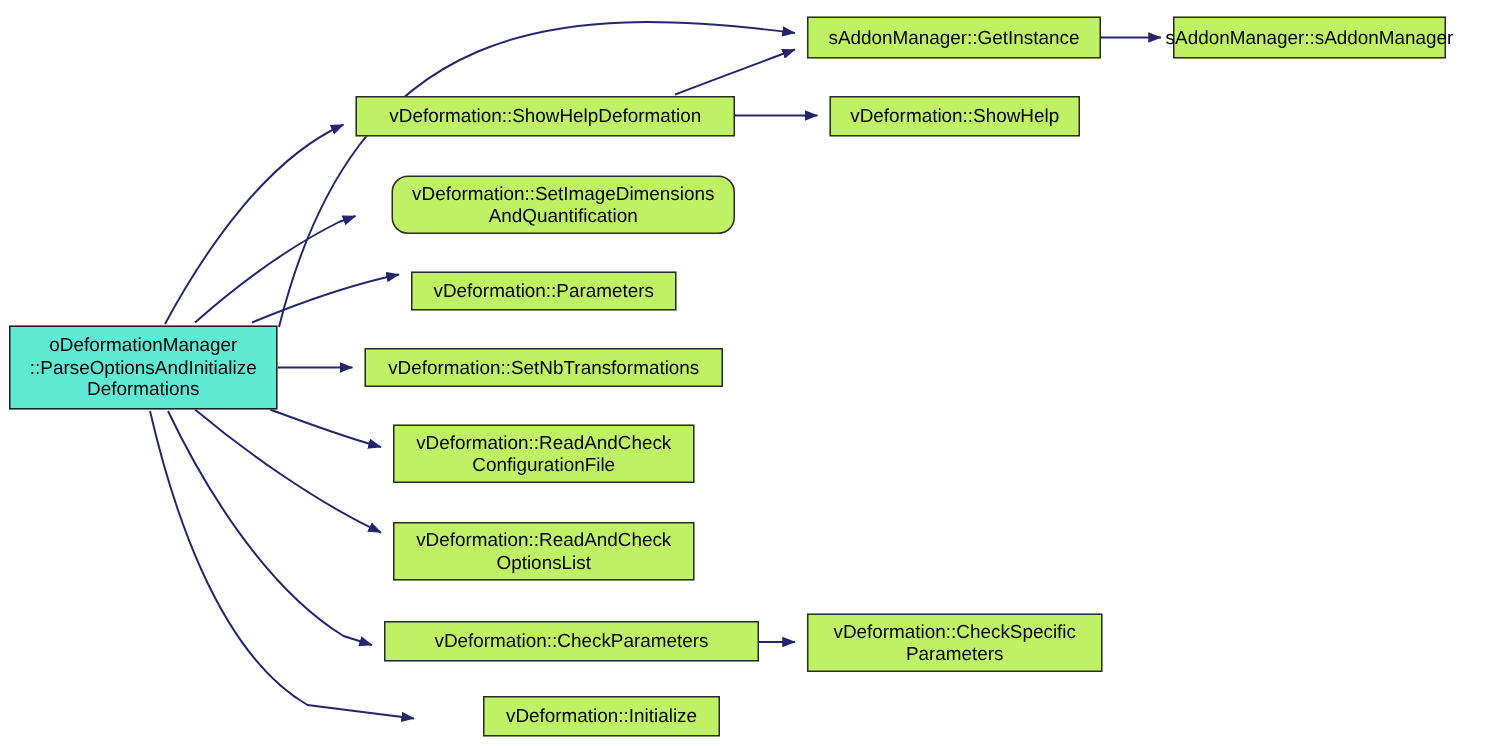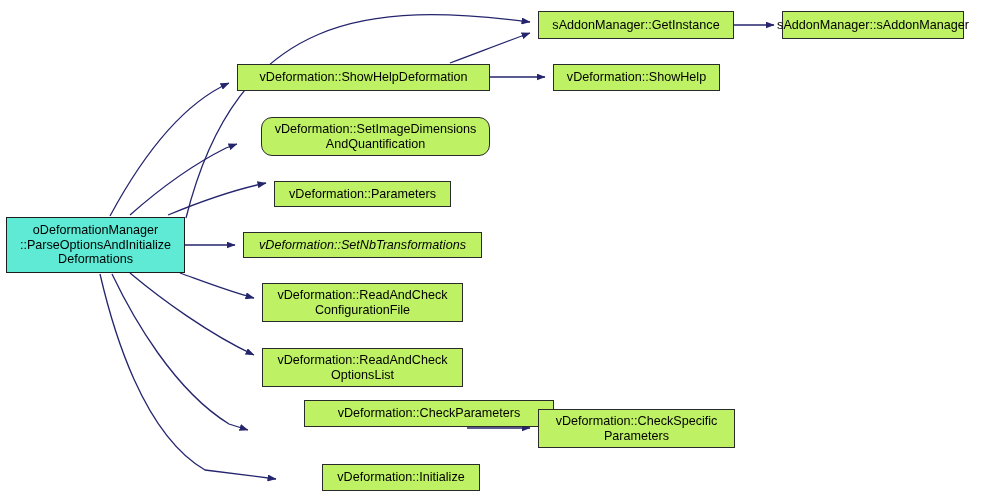--- a/index.html
+++ b/index.html
@@ -79,24 +79,24 @@
       <div class="node root" style="left: 6px; top: 217px; width: 179px; height: 56px;"><span class="node-label">oDeformationManager
 ::ParseOptionsAndInitialize
 Deformations</span></div>
       <div class="node" style="left: 538px; top: 11px; width: 196px; height: 28px;"><span class="node-label">sAddonManager::GetInstance</span></div>
       <div class="node" style="left: 782px; top: 11px; width: 182px; height: 28px; text-align: right;"><span class="node-label">sAddonManager::sAddonManager</span></div>
       <div class="node" style="left: 237px; top: 64px; width: 253px; height: 27px;"><span class="node-label">vDeformation::ShowHelpDeformation</span></div>
       <div class="node" style="left: 553px; top: 64px; width: 167px; height: 27px;"><span class="node-label">vDeformation::ShowHelp</span></div>
       <div class="node" style="left: 261px; top: 117px; width: 229px; height: 39px; border-radius: 11px;"><span class="node-label">vDeformation::SetImageDimensions
 AndQuantification</span></div>
       <div class="node" style="left: 274px; top: 181px; width: 177px; height: 26px;"><span class="node-label">vDeformation::Parameters</span></div>
-      <div class="node" style="left: 243px; top: 232px; width: 239px; height: 26px; font-style: italic;"><span class="node-label">vDeformation::SetNbTransformations</span></div>
+      <div class="node" style="left: 243px; top: 232px; width: 239px; height: 26px;"><span class="node-label">vDeformation::SetNbTransformations</span></div>
       <div class="node" style="left: 262px; top: 283px; width: 201px; height: 39px;"><span class="node-label">vDeformation::ReadAndCheck
 ConfigurationFile</span></div>
       <div class="node" style="left: 262px; top: 348px; width: 201px; height: 39px;"><span class="node-label">vDeformation::ReadAndCheck
 OptionsList</span></div>
-      <div class="node" style="left: 256px; top: 400px; width: 250px; height: 27px; margin-left: 48px;"><span class="node-label">vDeformation::CheckParameters</span></div>
+      <div class="node" style="left: 256px; top: 414px; width: 250px; height: 27px;"><span class="node-label">vDeformation::CheckParameters</span></div>
       <div class="node" style="left: 538px; top: 409px; width: 197px; height: 39px; text-align: center;"><span class="node-label">vDeformation::CheckSpecific
 Parameters</span></div>
       <div class="node" style="left: 284px; top: 464px; width: 158px; height: 27px; margin-left: 38px;"><span class="node-label">vDeformation::Initialize</span></div>
     </div>
 
 </div>
 
 </body></html>

